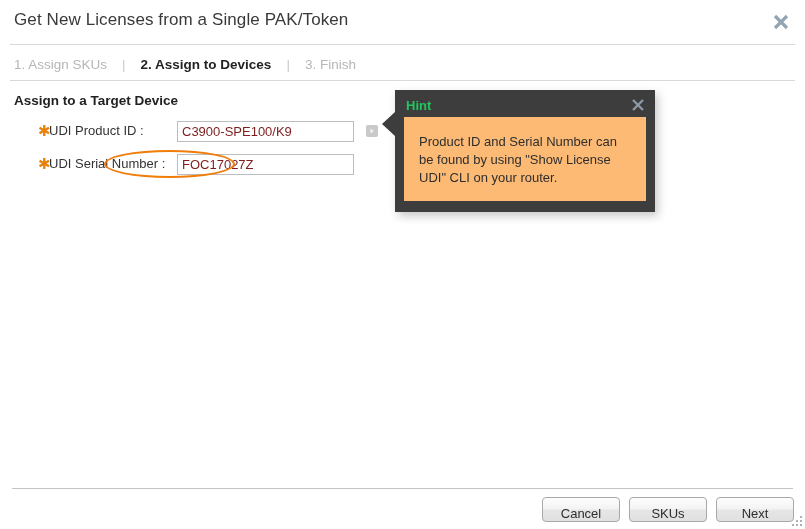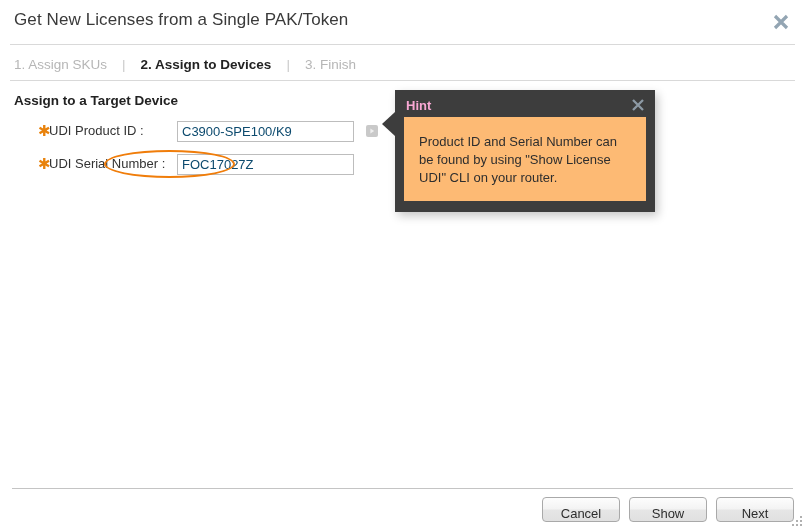--- a/index.html
+++ b/index.html
@@ -137,21 +137,21 @@
     position: absolute;
     left: 177px;
     top: 0;
     width: 177px;
     height: 21px;
     box-sizing: border-box;
     border: 1px solid #bdbdbd;
     background: #ffffff;
     font-family: "Liberation Sans", sans-serif;
     font-size: 13px;
-    color: #0c4a6e;
+    color: #7f1d1d;
     padding: 0 4px;
     outline: none;
   }
 
   #hint-toggle {
     position: absolute;
     left: 366px;
     top: 125px;
     width: 12px;
     height: 12px;
@@ -184,21 +184,21 @@
     border-top: 12px solid transparent;
     border-bottom: 12px solid transparent;
     border-right: 13px solid #3d3d3d;
   }
   #hint-title {
     position: absolute;
     left: 11px;
     top: 8px;
     font-size: 13px;
     font-weight: bold;
-    color: #f9a8d4;
+    color: #22c55e;
     white-space: nowrap;
   }
   #hint-close-icon {
     position: absolute;
     right: 7px;
     top: 5px;
     width: 20px;
     height: 20px;
     cursor: pointer;
   }
@@ -334,21 +334,21 @@
     </div>
     <div id="hint-body">
       <div id="hint-text">Product ID and Serial Number can be found by using "Show License UDI" CLI on your router.</div>
     </div>
   </div>
   <div id="hint-ellipse"></div>
 
   <div id="footer-rule"></div>
   <div id="footer-buttons">
     <button class="btn">Cancel</button>
-    <button class="btn">Show</button>
+    <button class="btn">SKUs</button>
     <button class="btn">Next</button>
   </div>
 
   <div id="resize-grip">
     <span class="grip-dot" style="right:0px;  bottom:0px;"></span>
     <span class="grip-dot" style="right:4px;  bottom:0px;"></span>
     <span class="grip-dot" style="right:8px;  bottom:0px;"></span>
     <span class="grip-dot" style="right:0px;  bottom:4px;"></span>
     <span class="grip-dot" style="right:4px;  bottom:4px;"></span>
     <span class="grip-dot" style="right:0px;  bottom:8px;"></span>

